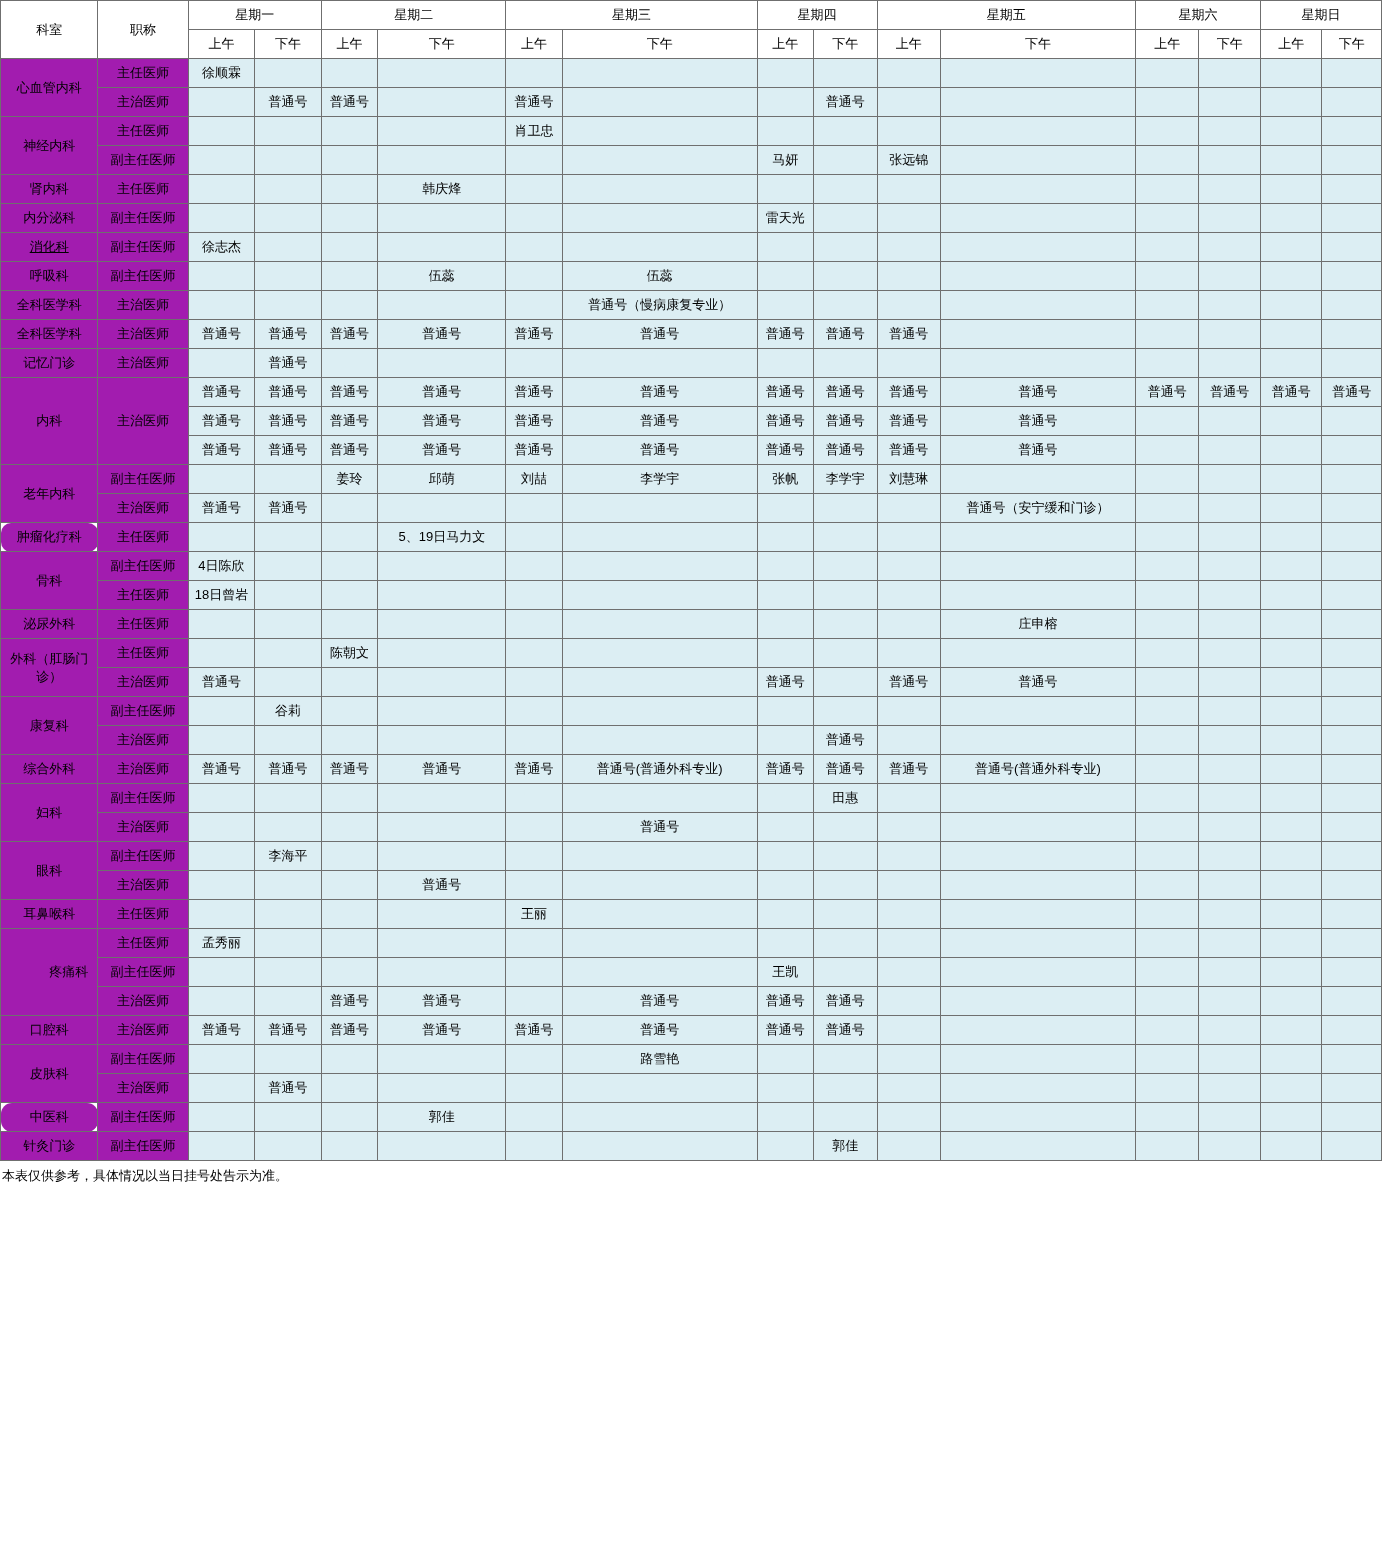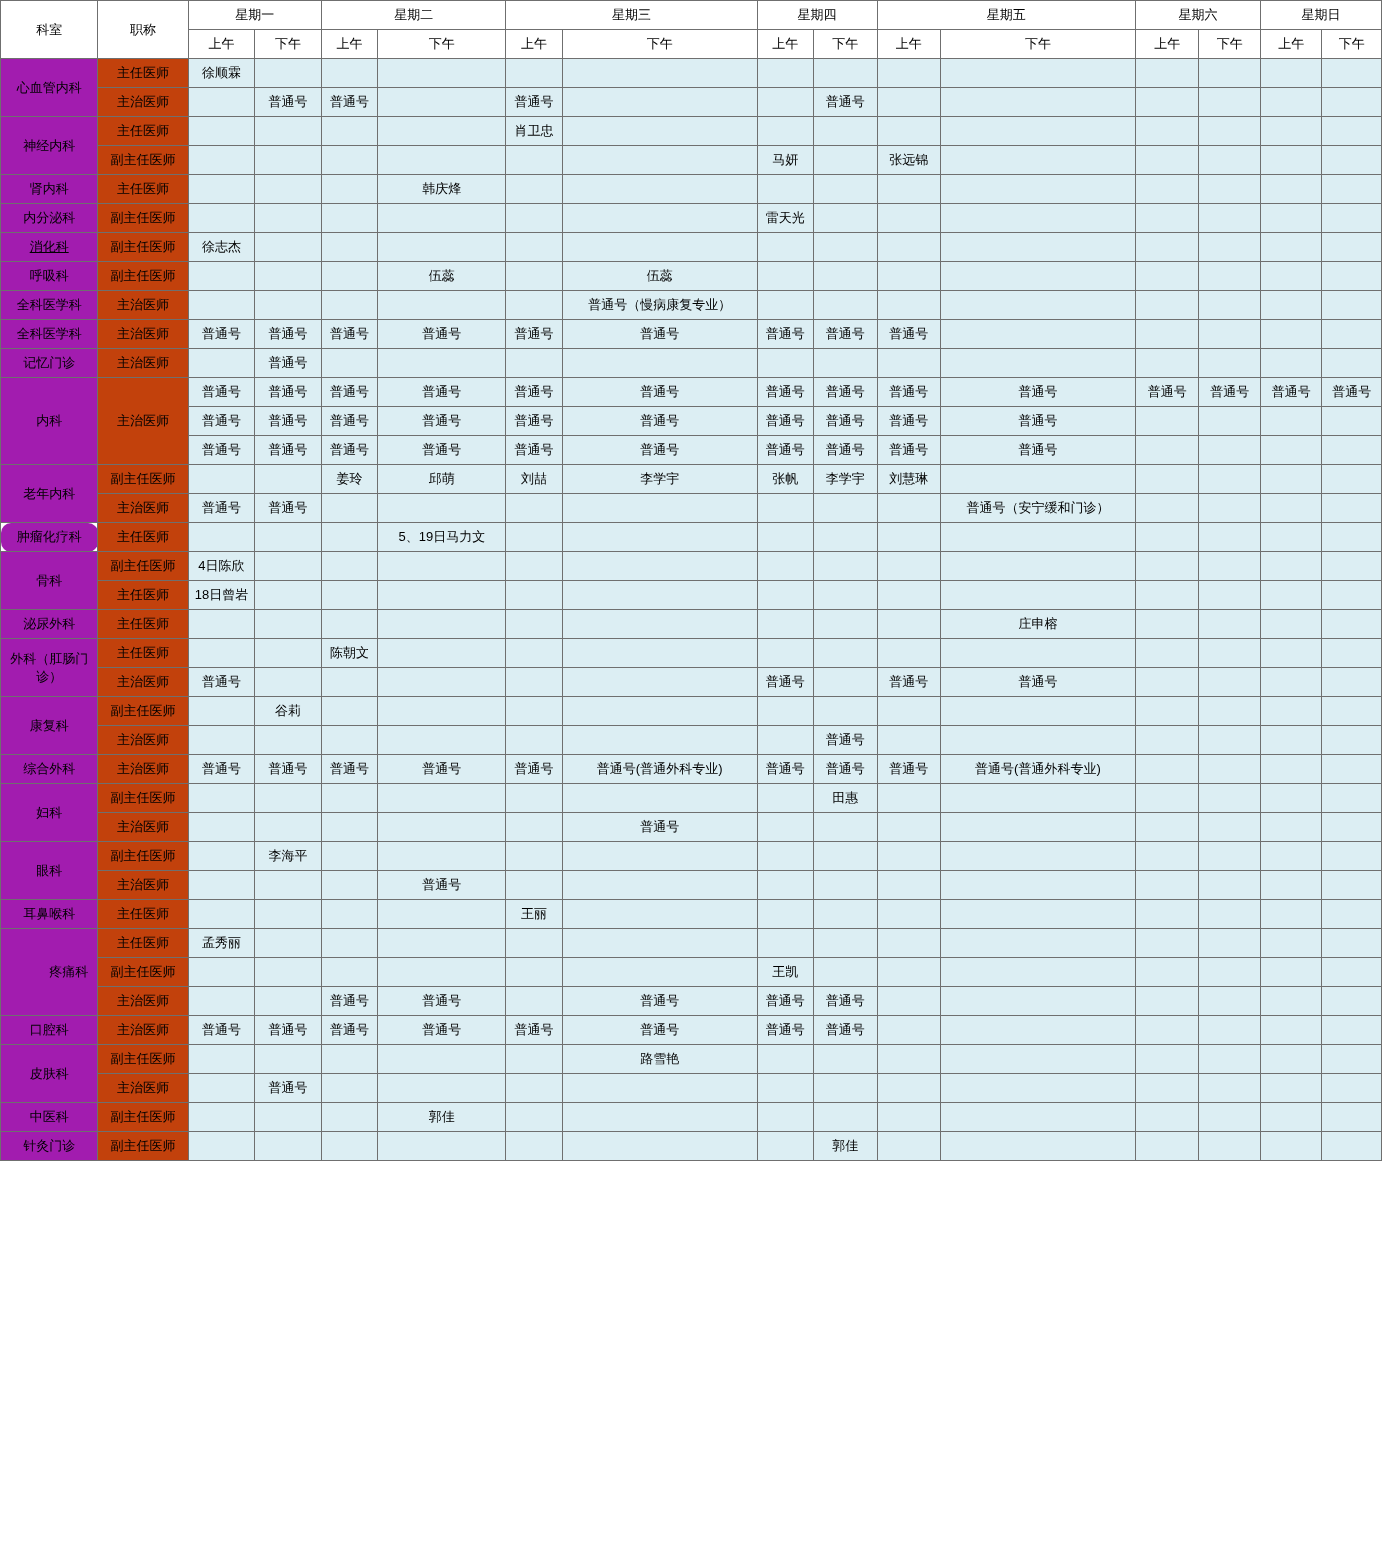--- a/index.html
+++ b/index.html
@@ -32,21 +32,21 @@
     white-space: nowrap;
   }
   .hdr {
     background: #ffffff;
     height: 26px;
   }
   .dept {
     background: #a21caf;
   }
   .title {
-    background: #c2410c;
+    background: #a21caf;
   }
   .cell {
     background: #dceef3;
     height: 26px;
   }
   .rowh {
     height: 26px;
   }
   .footnote {
     padding: 6px 2px 4px 2px;
@@ -734,21 +734,21 @@
           <td class="cell"></td>
           <td class="cell"></td>
           <td class="cell"></td>
           <td class="cell"></td>
           <td class="cell"></td>
           <td class="cell"></td>
           <td class="cell"></td>
           <td class="cell"></td>
         </tr>
         <tr class="rowh">
-          <td class="dept" rowspan="1" style="white-space: normal;">中医科</td>
+          <td class="dept" rowspan="1" style="white-space: normal; border-radius: 11px;">中医科</td>
           <td class="title">副主任医师</td>
           <td class="cell"></td>
           <td class="cell"></td>
           <td class="cell"></td>
           <td class="cell">郭佳</td>
           <td class="cell"></td>
           <td class="cell"></td>
           <td class="cell"></td>
           <td class="cell"></td>
           <td class="cell"></td>
@@ -771,13 +771,14 @@
           <td class="cell">郭佳</td>
           <td class="cell"></td>
           <td class="cell"></td>
           <td class="cell"></td>
           <td class="cell"></td>
           <td class="cell"></td>
           <td class="cell"></td>
         </tr>
       </tbody>
   </table>
+  <div class="footnote">本表仅供参考，具体情况以当日挂号处告示为准。</div>
 </div>
 
 </body></html>

